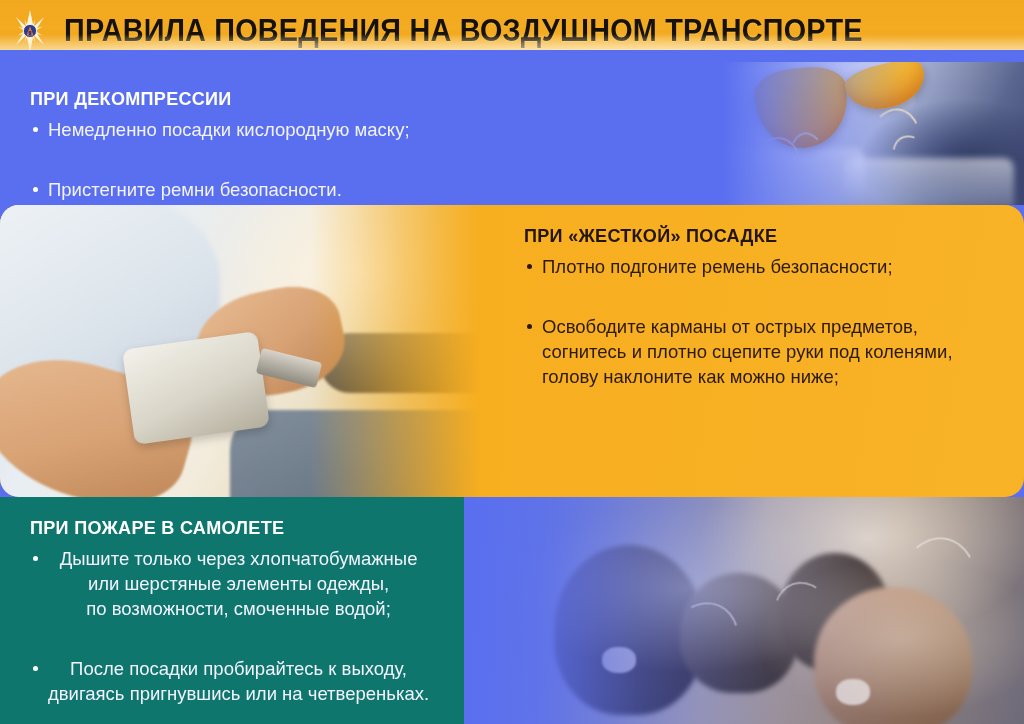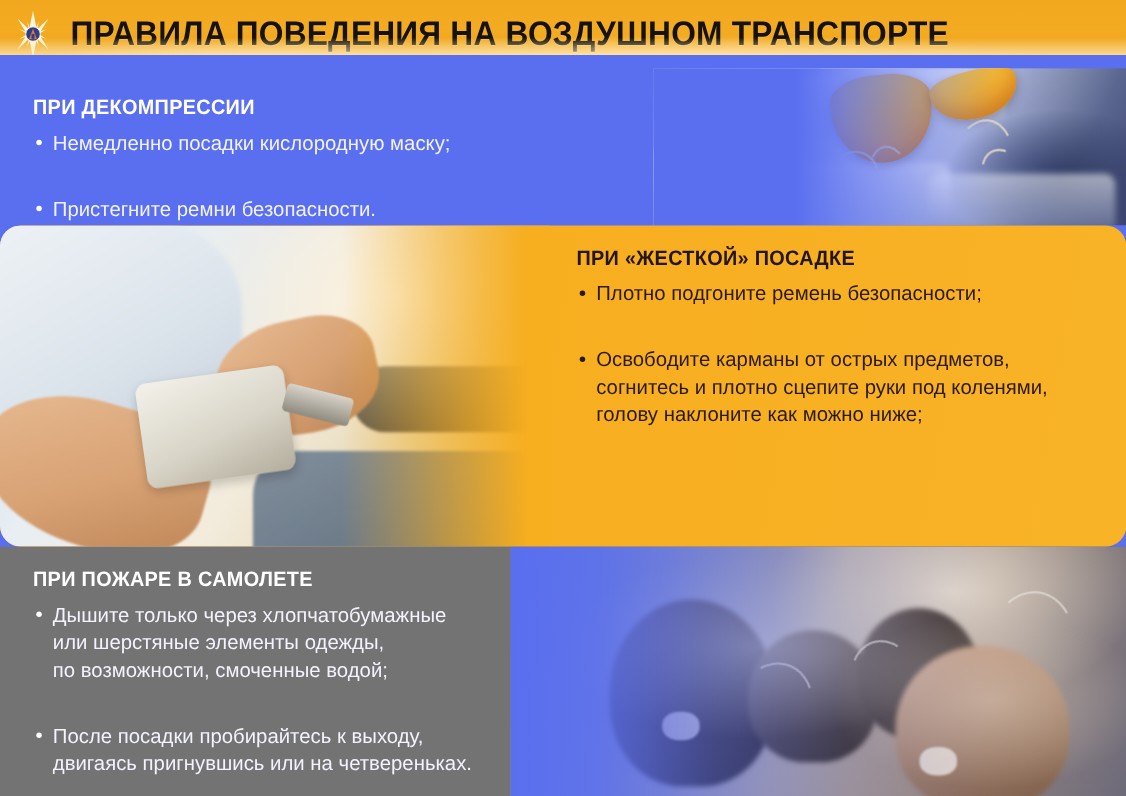--- a/index.html
+++ b/index.html
@@ -108,21 +108,21 @@
     left: 524px; top: 20px;
     z-index: 8;
   }
 
   
   .sec-fire {
     position: absolute;
     left: 0; top: 497px;
     width: 1024px; height: 227px;
     overflow: hidden;
-    background: #737373;
+    background: #0f766e;
   }
   .sec-fire .photo {
     position: absolute;
     right: 0; top: 0;
     width: 560px; height: 227px;
     overflow: hidden;
   }
   .sec-fire .photo-mask {
     position: absolute; inset: 0;
     background: linear-gradient(90deg, #5a6ff0 0%, rgba(90,111,240,.88) 14%, rgba(90,111,240,.50) 32%, rgba(90,111,240,.18) 55%, rgba(90,111,240,.05) 78%, rgba(90,111,240,0) 100%);
@@ -168,21 +168,21 @@
     border-radius: 50%;
   }
   .on-blue ul.bullets > li { color: #f2f3fd; }
   .on-blue ul.bullets > li::before { background: #ffffff; }
   .on-orange ul.bullets > li { color: #2b1a0b; }
   .on-orange ul.bullets > li::before { background: #2b1a0b; }
 
   
   .sec-decomp ul.bullets > li { margin-bottom: 16px; }
   .sec-landing ul.bullets > li { margin-bottom: 17px; }
-  .sec-fire ul.bullets > li { margin-bottom: 19px; }
+  .sec-fire ul.bullets > li { margin-bottom: 19px; text-align: center; }
 
   
   
   .art-cabin {
     position: absolute; inset: 0;
     background:
       radial-gradient(ellipse 150px 90px at 86% 70%, #2f3a63 0%, rgba(47,58,99,0) 70%),
       radial-gradient(ellipse 180px 120px at 20% 55%, #cfd6ee 0%, rgba(207,214,238,0) 72%),
       linear-gradient(115deg, #9aa6d4 0%, #c9d1e8 22%, #e6eaf4 42%, #b9c2dd 62%, #5b6690 86%, #3d4670 100%);
   }

